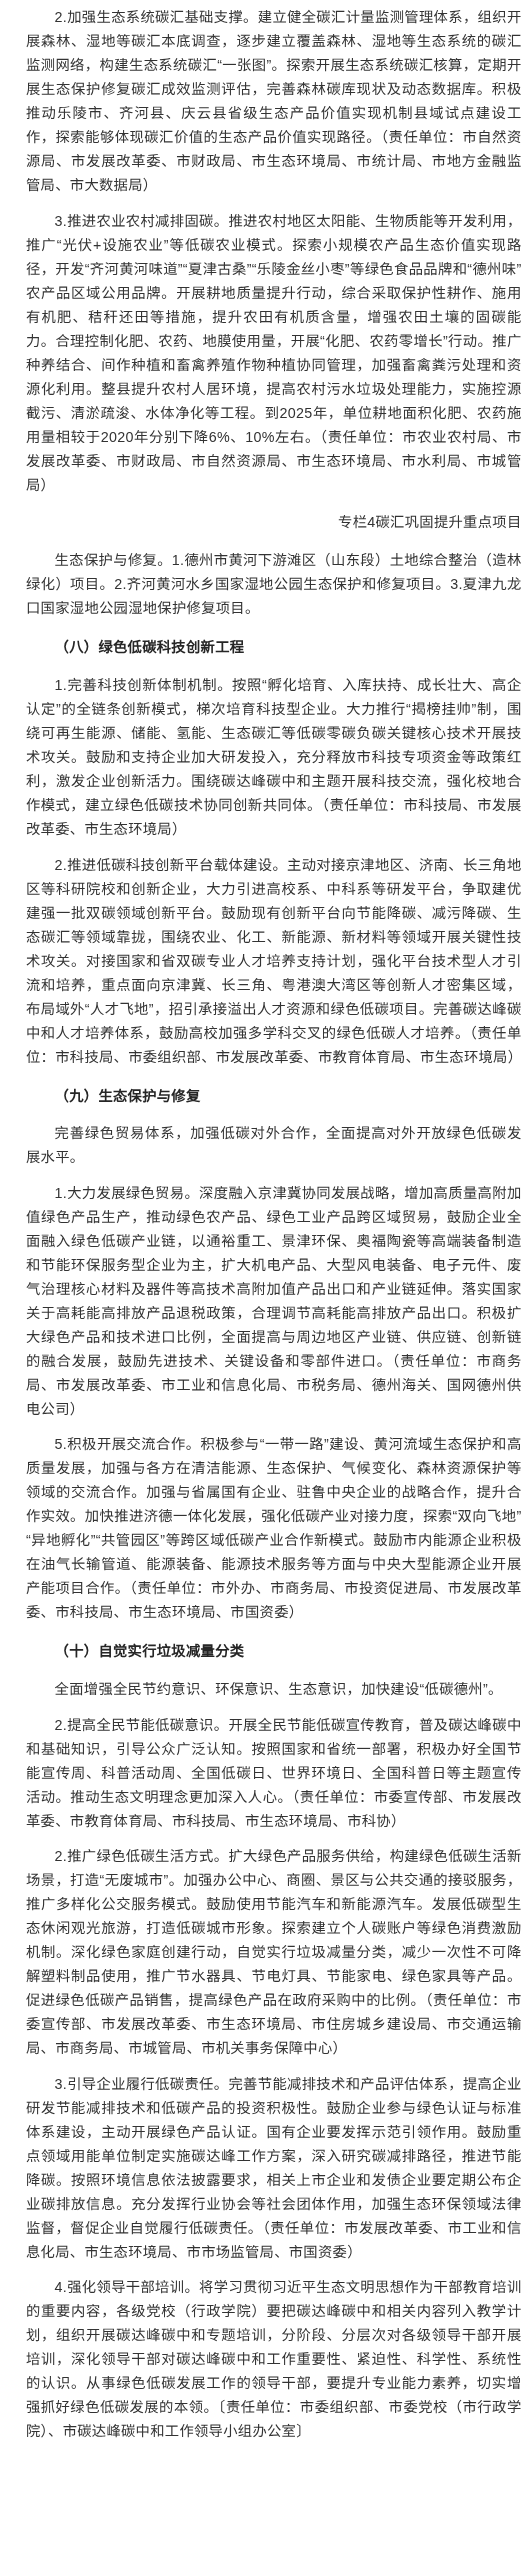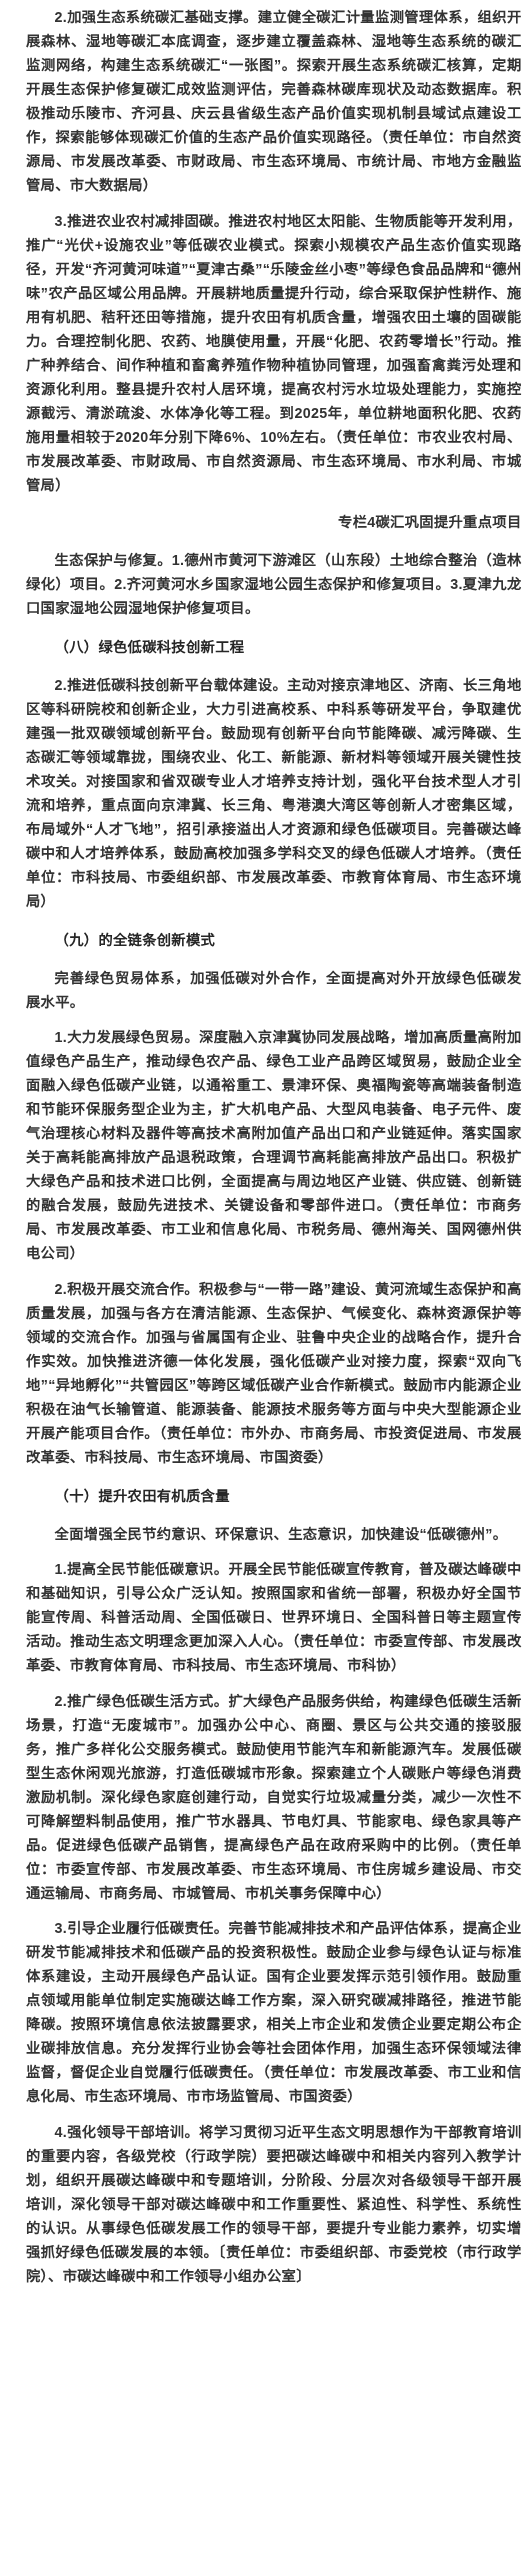--- a/index.html
+++ b/index.html
@@ -19,21 +19,20 @@
   }
   .body-para, .column-title, .section-heading {
     margin: 0 0 11.5px 0;
     font-size: 14.3px;
     line-height: 24px;
     color: #333333;
     text-align: justify;
     text-indent: 2em;
     letter-spacing: 0.3px;
     word-break: break-all;
-    font-weight: bold;
   }
   .section-heading {
     font-weight: bold;
     color: #262626;
     text-align: left;
     margin: 15px 0 13.8px 0;
   }
   .column-title {
     text-align: right;
     margin: 13.8px 0 13.8px 0;
@@ -41,26 +40,27 @@
 </style>
 </head>
 <body>
 
 <div class="doc">
   <p class="body-para" style="margin-top:0">2.加强生态系统碳汇基础支撑。建立健全碳汇计量监测管理体系，组织开展森林、湿地等碳汇本底调查，逐步建立覆盖森林、湿地等生态系统的碳汇监测网络，构建生态系统碳汇“一张图”。探索开展生态系统碳汇核算，定期开展生态保护修复碳汇成效监测评估，完善森林碳库现状及动态数据库。积极推动乐陵市、齐河县、庆云县省级生态产品价值实现机制县域试点建设工作，探索能够体现碳汇价值的生态产品价值实现路径。（责任单位：市自然资源局、市发展改革委、市财政局、市生态环境局、市统计局、市地方金融监管局、市大数据局）</p>
   <p class="body-para">3.推进农业农村减排固碳。推进农村地区太阳能、生物质能等开发利用，推广“光伏+设施农业”等低碳农业模式。探索小规模农产品生态价值实现路径，开发“齐河黄河味道”“夏津古桑”“乐陵金丝小枣”等绿色食品品牌和“德州味”农产品区域公用品牌。开展耕地质量提升行动，综合采取保护性耕作、施用有机肥、秸秆还田等措施，提升农田有机质含量，增强农田土壤的固碳能力。合理控制化肥、农药、地膜使用量，开展“化肥、农药零增长”行动。推广种养结合、间作种植和畜禽养殖作物种植协同管理，加强畜禽粪污处理和资源化利用。整县提升农村人居环境，提高农村污水垃圾处理能力，实施控源截污、清淤疏浚、水体净化等工程。到2025年，单位耕地面积化肥、农药施用量相较于2020年分别下降6%、10%左右。（责任单位：市农业农村局、市发展改革委、市财政局、市自然资源局、市生态环境局、市水利局、市城管局）</p>
   <p class="column-title">专栏4碳汇巩固提升重点项目</p>
   <p class="body-para">生态保护与修复。1.德州市黄河下游滩区（山东段）土地综合整治（造林绿化）项目。2.齐河黄河水乡国家湿地公园生态保护和修复项目。3.夏津九龙口国家湿地公园湿地保护修复项目。</p>
   <p class="section-heading">（八）绿色低碳科技创新工程</p>
+  <p class="body-para">1.完善科技创新体制机制。按照“孵化培育、入库扶持、成长壮大、高企认定”的全链条创新模式，梯次培育科技型企业。大力推行“揭榜挂帅”制，围绕可再生能源、储能、氢能、生态碳汇等低碳零碳负碳关键核心技术开展技术攻关。鼓励和支持企业加大研发投入，充分释放市科技专项资金等政策红利，激发企业创新活力。围绕碳达峰碳中和主题开展科技交流，强化校地合作模式，建立绿色低碳技术协同创新共同体。（责任单位：市科技局、市发展改革委、市生态环境局）</p>
   <p class="body-para">2.推进低碳科技创新平台载体建设。主动对接京津地区、济南、长三角地区等科研院校和创新企业，大力引进高校系、中科系等研发平台，争取建优建强一批双碳领域创新平台。鼓励现有创新平台向节能降碳、减污降碳、生态碳汇等领域靠拢，围绕农业、化工、新能源、新材料等领域开展关键性技术攻关。对接国家和省双碳专业人才培养支持计划，强化平台技术型人才引流和培养，重点面向京津冀、长三角、粤港澳大湾区等创新人才密集区域，布局域外“人才飞地”，招引承接溢出人才资源和绿色低碳项目。完善碳达峰碳中和人才培养体系，鼓励高校加强多学科交叉的绿色低碳人才培养。（责任单位：市科技局、市委组织部、市发展改革委、市教育体育局、市生态环境局）</p>
-  <p class="section-heading">（九）的全链条创新模式</p>
+  <p class="section-heading">（九）生态保护与修复</p>
   <p class="body-para">完善绿色贸易体系，加强低碳对外合作，全面提高对外开放绿色低碳发展水平。</p>
   <p class="body-para">1.大力发展绿色贸易。深度融入京津冀协同发展战略，增加高质量高附加值绿色产品生产，推动绿色农产品、绿色工业产品跨区域贸易，鼓励企业全面融入绿色低碳产业链，以通裕重工、景津环保、奥福陶瓷等高端装备制造和节能环保服务型企业为主，扩大机电产品、大型风电装备、电子元件、废气治理核心材料及器件等高技术高附加值产品出口和产业链延伸。落实国家关于高耗能高排放产品退税政策，合理调节高耗能高排放产品出口。积极扩大绿色产品和技术进口比例，全面提高与周边地区产业链、供应链、创新链的融合发展，鼓励先进技术、关键设备和零部件进口。（责任单位：市商务局、市发展改革委、市工业和信息化局、市税务局、德州海关、国网德州供电公司）</p>
-  <p class="body-para">2.积极开展交流合作。积极参与“一带一路”建设、黄河流域生态保护和高质量发展，加强与各方在清洁能源、生态保护、气候变化、森林资源保护等领域的交流合作。加强与省属国有企业、驻鲁中央企业的战略合作，提升合作实效。加快推进济德一体化发展，强化低碳产业对接力度，探索“双向飞地”“异地孵化”“共管园区”等跨区域低碳产业合作新模式。鼓励市内能源企业积极在油气长输管道、能源装备、能源技术服务等方面与中央大型能源企业开展产能项目合作。（责任单位：市外办、市商务局、市投资促进局、市发展改革委、市科技局、市生态环境局、市国资委）</p>
-  <p class="section-heading">（十）提升农田有机质含量</p>
+  <p class="body-para">5.积极开展交流合作。积极参与“一带一路”建设、黄河流域生态保护和高质量发展，加强与各方在清洁能源、生态保护、气候变化、森林资源保护等领域的交流合作。加强与省属国有企业、驻鲁中央企业的战略合作，提升合作实效。加快推进济德一体化发展，强化低碳产业对接力度，探索“双向飞地”“异地孵化”“共管园区”等跨区域低碳产业合作新模式。鼓励市内能源企业积极在油气长输管道、能源装备、能源技术服务等方面与中央大型能源企业开展产能项目合作。（责任单位：市外办、市商务局、市投资促进局、市发展改革委、市科技局、市生态环境局、市国资委）</p>
+  <p class="section-heading">（十）自觉实行垃圾减量分类</p>
   <p class="body-para">全面增强全民节约意识、环保意识、生态意识，加快建设“低碳德州”。</p>
-  <p class="body-para">1.提高全民节能低碳意识。开展全民节能低碳宣传教育，普及碳达峰碳中和基础知识，引导公众广泛认知。按照国家和省统一部署，积极办好全国节能宣传周、科普活动周、全国低碳日、世界环境日、全国科普日等主题宣传活动。推动生态文明理念更加深入人心。（责任单位：市委宣传部、市发展改革委、市教育体育局、市科技局、市生态环境局、市科协）</p>
+  <p class="body-para">2.提高全民节能低碳意识。开展全民节能低碳宣传教育，普及碳达峰碳中和基础知识，引导公众广泛认知。按照国家和省统一部署，积极办好全国节能宣传周、科普活动周、全国低碳日、世界环境日、全国科普日等主题宣传活动。推动生态文明理念更加深入人心。（责任单位：市委宣传部、市发展改革委、市教育体育局、市科技局、市生态环境局、市科协）</p>
   <p class="body-para">2.推广绿色低碳生活方式。扩大绿色产品服务供给，构建绿色低碳生活新场景，打造“无废城市”。加强办公中心、商圈、景区与公共交通的接驳服务，推广多样化公交服务模式。鼓励使用节能汽车和新能源汽车。发展低碳型生态休闲观光旅游，打造低碳城市形象。探索建立个人碳账户等绿色消费激励机制。深化绿色家庭创建行动，自觉实行垃圾减量分类，减少一次性不可降解塑料制品使用，推广节水器具、节电灯具、节能家电、绿色家具等产品。促进绿色低碳产品销售，提高绿色产品在政府采购中的比例。（责任单位：市委宣传部、市发展改革委、市生态环境局、市住房城乡建设局、市交通运输局、市商务局、市城管局、市机关事务保障中心）</p>
   <p class="body-para">3.引导企业履行低碳责任。完善节能减排技术和产品评估体系，提高企业研发节能减排技术和低碳产品的投资积极性。鼓励企业参与绿色认证与标准体系建设，主动开展绿色产品认证。国有企业要发挥示范引领作用。鼓励重点领域用能单位制定实施碳达峰工作方案，深入研究碳减排路径，推进节能降碳。按照环境信息依法披露要求，相关上市企业和发债企业要定期公布企业碳排放信息。充分发挥行业协会等社会团体作用，加强生态环保领域法律监督，督促企业自觉履行低碳责任。（责任单位：市发展改革委、市工业和信息化局、市生态环境局、市市场监管局、市国资委）</p>
   <p class="body-para">4.强化领导干部培训。将学习贯彻习近平生态文明思想作为干部教育培训的重要内容，各级党校（行政学院）要把碳达峰碳中和相关内容列入教学计划，组织开展碳达峰碳中和专题培训，分阶段、分层次对各级领导干部开展培训，深化领导干部对碳达峰碳中和工作重要性、紧迫性、科学性、系统性的认识。从事绿色低碳发展工作的领导干部，要提升专业能力素养，切实增强抓好绿色低碳发展的本领。〔责任单位：市委组织部、市委党校（市行政学院）、市碳达峰碳中和工作领导小组办公室〕</p>
 
 </div>
 
 
 </body></html>

